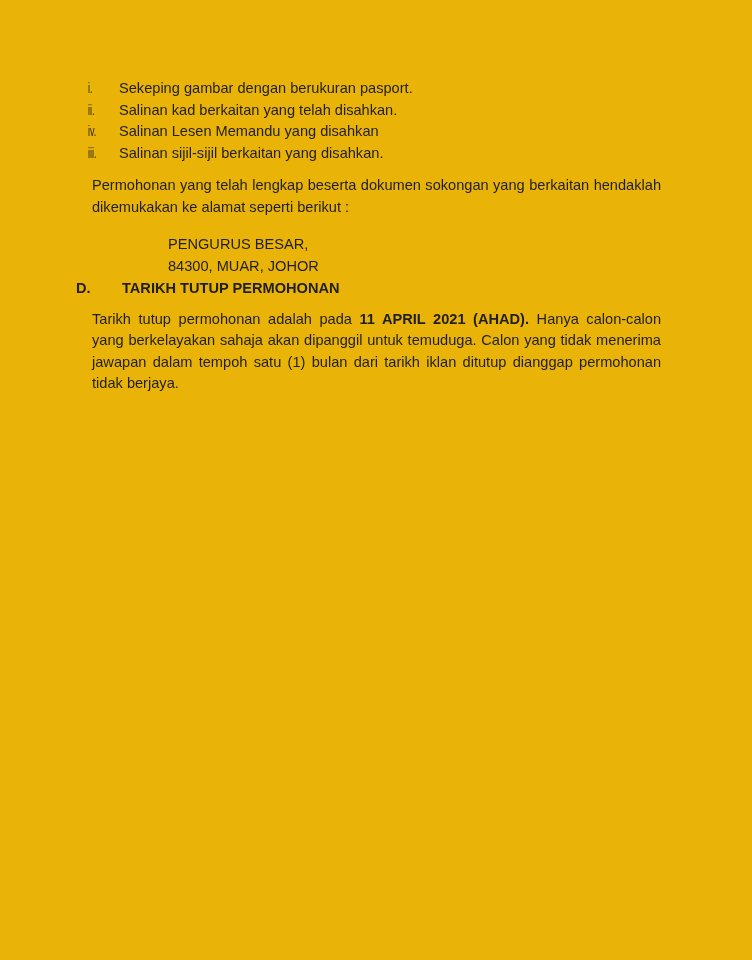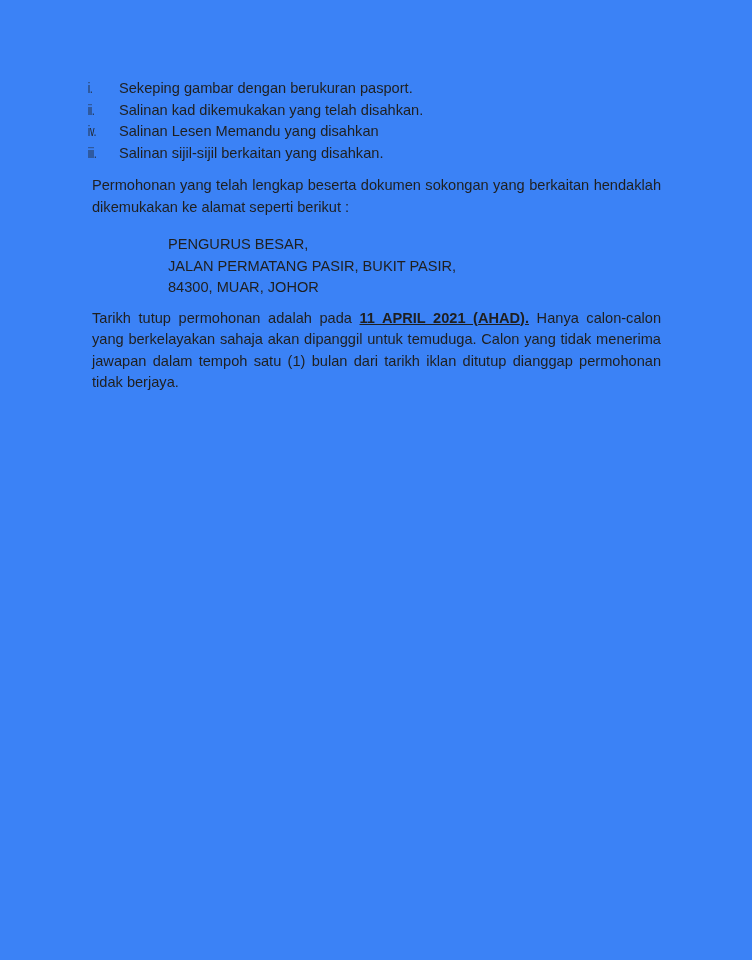--- a/index.html
+++ b/index.html
@@ -4,21 +4,21 @@
 <style>
   html, body {
     margin: 0;
     padding: 0;
     background: #ffffff;
   }
   .page {
     position: relative;
     width: 752px;
     height: 960px;
-    background: #3b82f6;
+    background: #eab308;
     overflow: hidden;
     box-sizing: border-box;
     padding: 78px 75px 0 76px;
     color: #1f1f1f;
     font-family: "Liberation Sans", sans-serif;
     font-size: 14.6px;
     line-height: 21.5px;
   }
   
   .checklist { margin: 0; padding: 0; }
@@ -32,21 +32,21 @@
     vertical-align: baseline;
   }
   .check-text { }
   
   .para {
     margin: 16px;
     text-align: justify;
   }
   .para-submission { margin-top: 11px; }
   .para-closing { margin-top: 9px; }
-  .bold-run { font-weight: bold; text-decoration: underline; }
+  .bold-run { font-weight: bold; }
   
   .address {
     margin: 8px 0 0 92px;
     font-weight: normal;
   }
   
   .heading {
     margin-top: 1px;
     font-weight: bold;
     white-space: nowrap;
@@ -59,34 +59,36 @@
 </head>
 <body>
 
 <div class="page">
 
   <div class="checklist">
     <div class="check-item">
       <span class="check-num">i.</span><span class="check-text">Sekeping gambar dengan berukuran pasport.</span>
     </div>
     <div class="check-item">
-      <span class="check-num">ii.</span><span class="check-text">Salinan kad dikemukakan yang telah disahkan.</span>
+      <span class="check-num">ii.</span><span class="check-text">Salinan kad berkaitan yang telah disahkan.</span>
     </div>
     <div class="check-item">
       <span class="check-num">iv.</span><span class="check-text">Salinan Lesen Memandu yang disahkan</span>
     </div>
     <div class="check-item">
       <span class="check-num">iii.</span><span class="check-text">Salinan sijil-sijil berkaitan yang disahkan.</span>
     </div>
   </div>
 
   <p class="para para-submission">Permohonan yang telah lengkap beserta dokumen sokongan yang berkaitan hendaklah dikemukakan ke alamat seperti berikut :</p>
 
   <div class="address">
     <div class="address-line">PENGURUS BESAR,</div>
-    <div class="address-line">JALAN PERMATANG PASIR, BUKIT PASIR,</div>
     <div class="address-line">84300, MUAR, JOHOR</div>
   </div>
 
+  <div class="heading">
+    <span class="heading-label">D.</span><span class="heading-title">TARIKH TUTUP PERMOHONAN</span>
+  </div>
 
   <p class="para para-closing"><span>Tarikh tutup permohonan adalah pada </span><span class="bold-run">11 APRIL 2021 (AHAD).</span><span> Hanya calon-calon yang berkelayakan sahaja akan dipanggil untuk temuduga. Calon yang tidak menerima jawapan dalam tempoh satu (1) bulan dari tarikh iklan ditutup dianggap permohonan tidak berjaya.</span></p>
 
 </div>
 
 </body></html>

